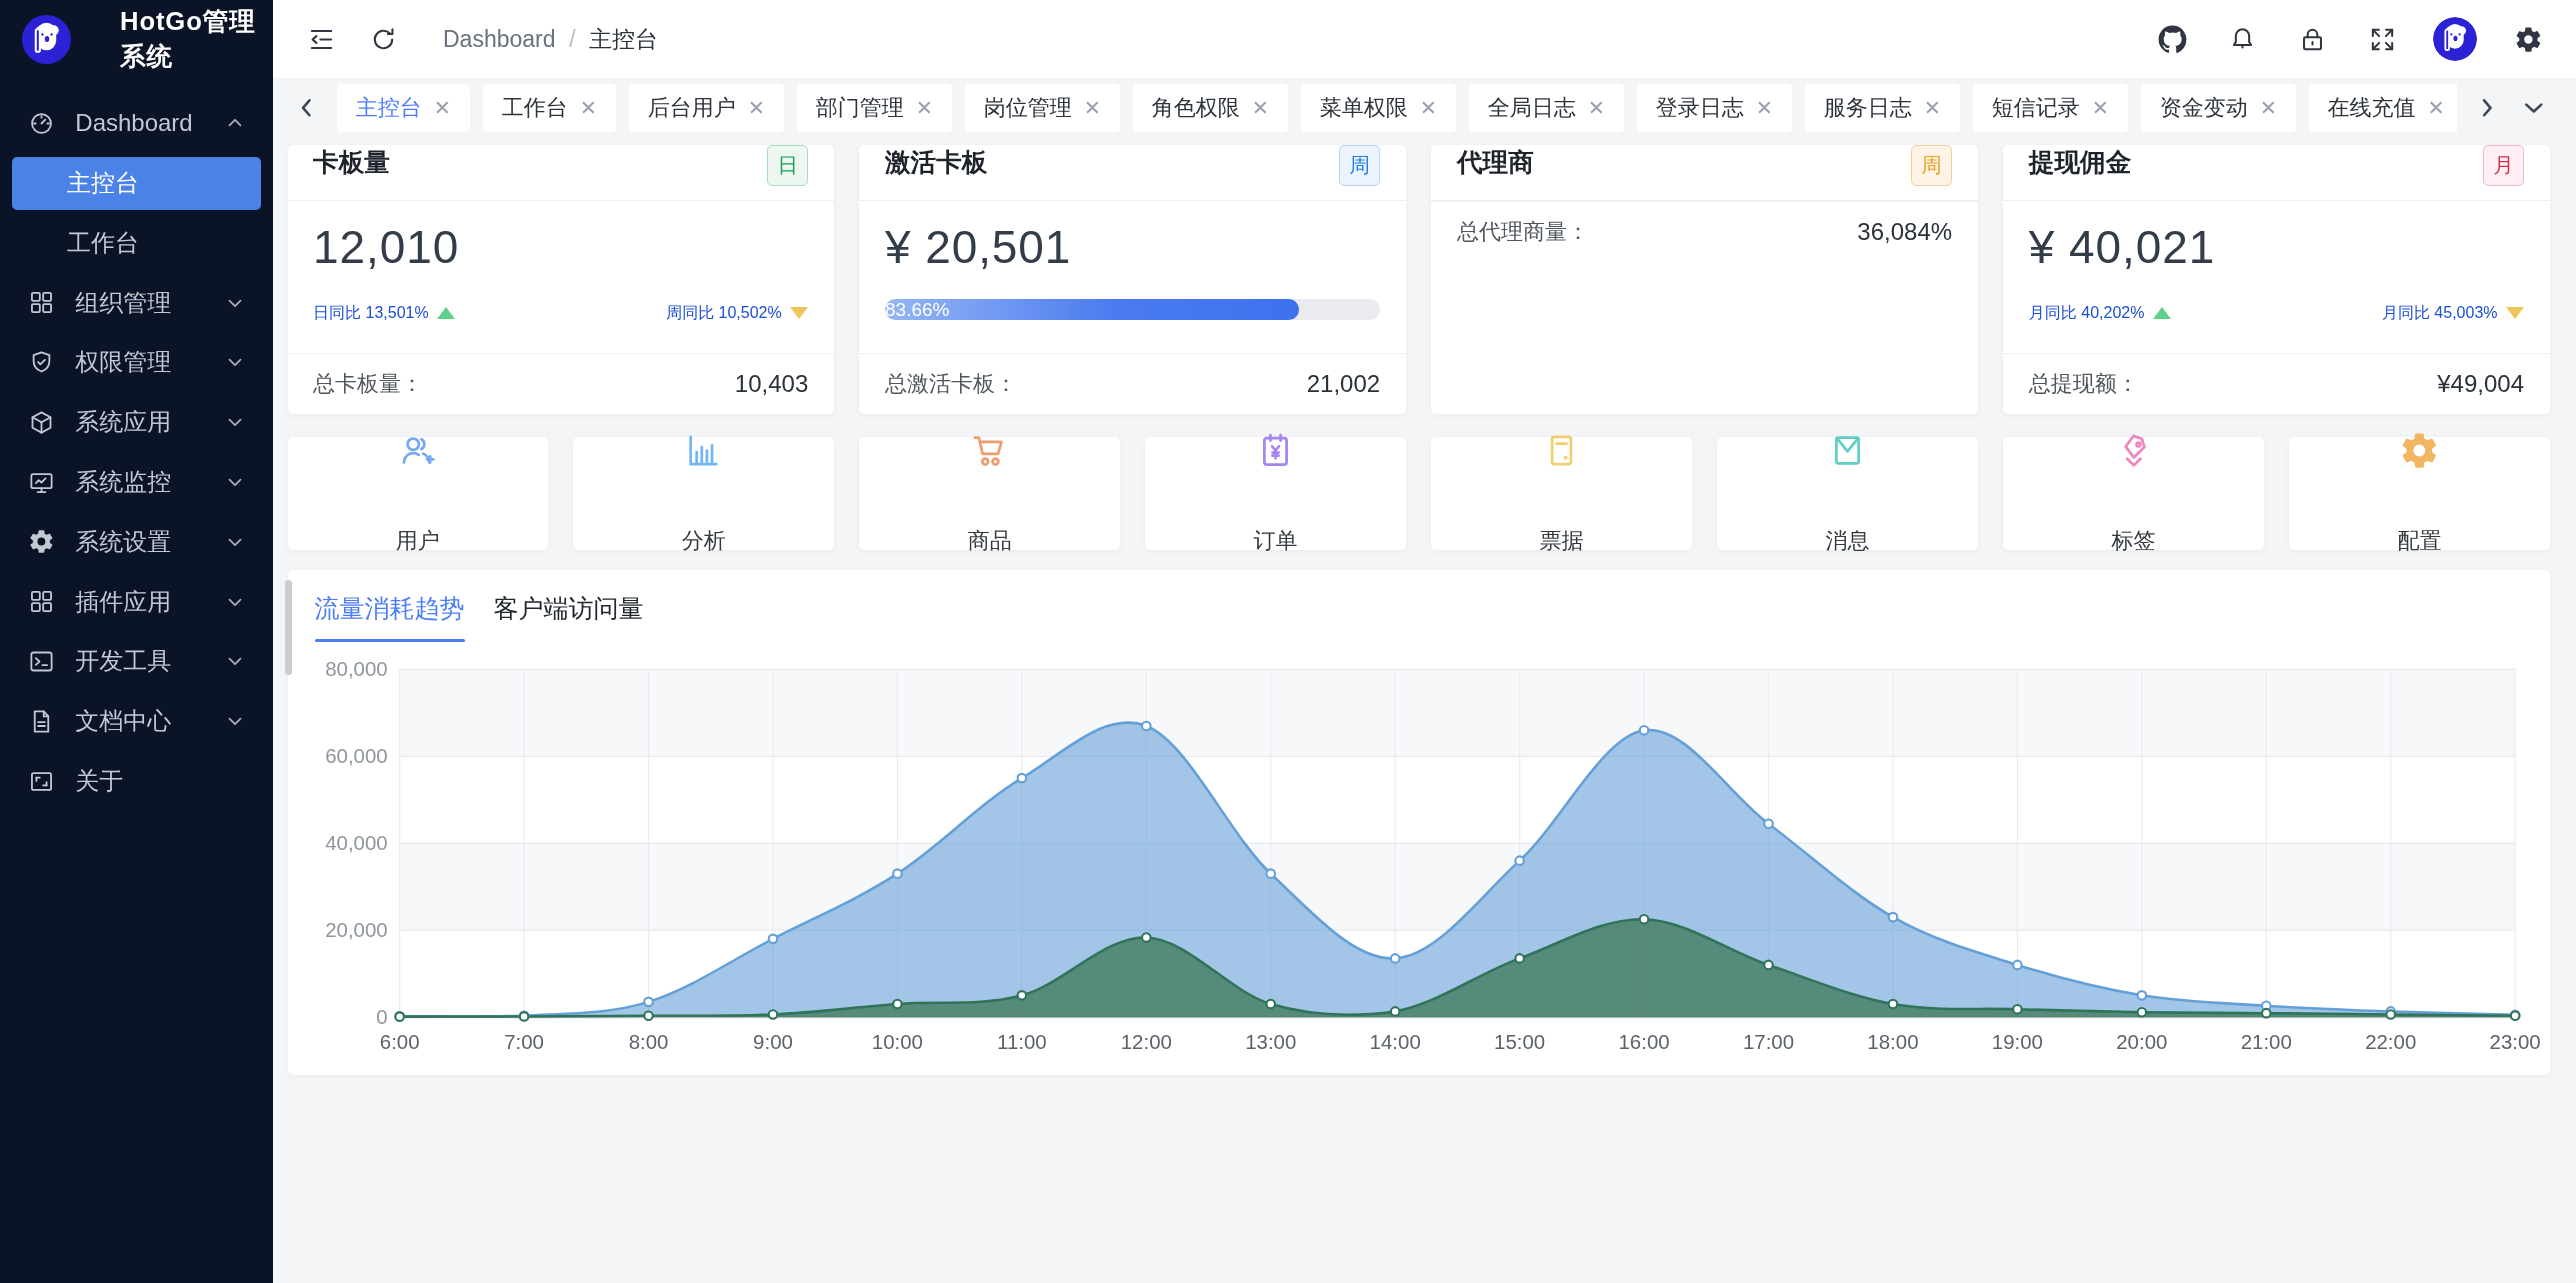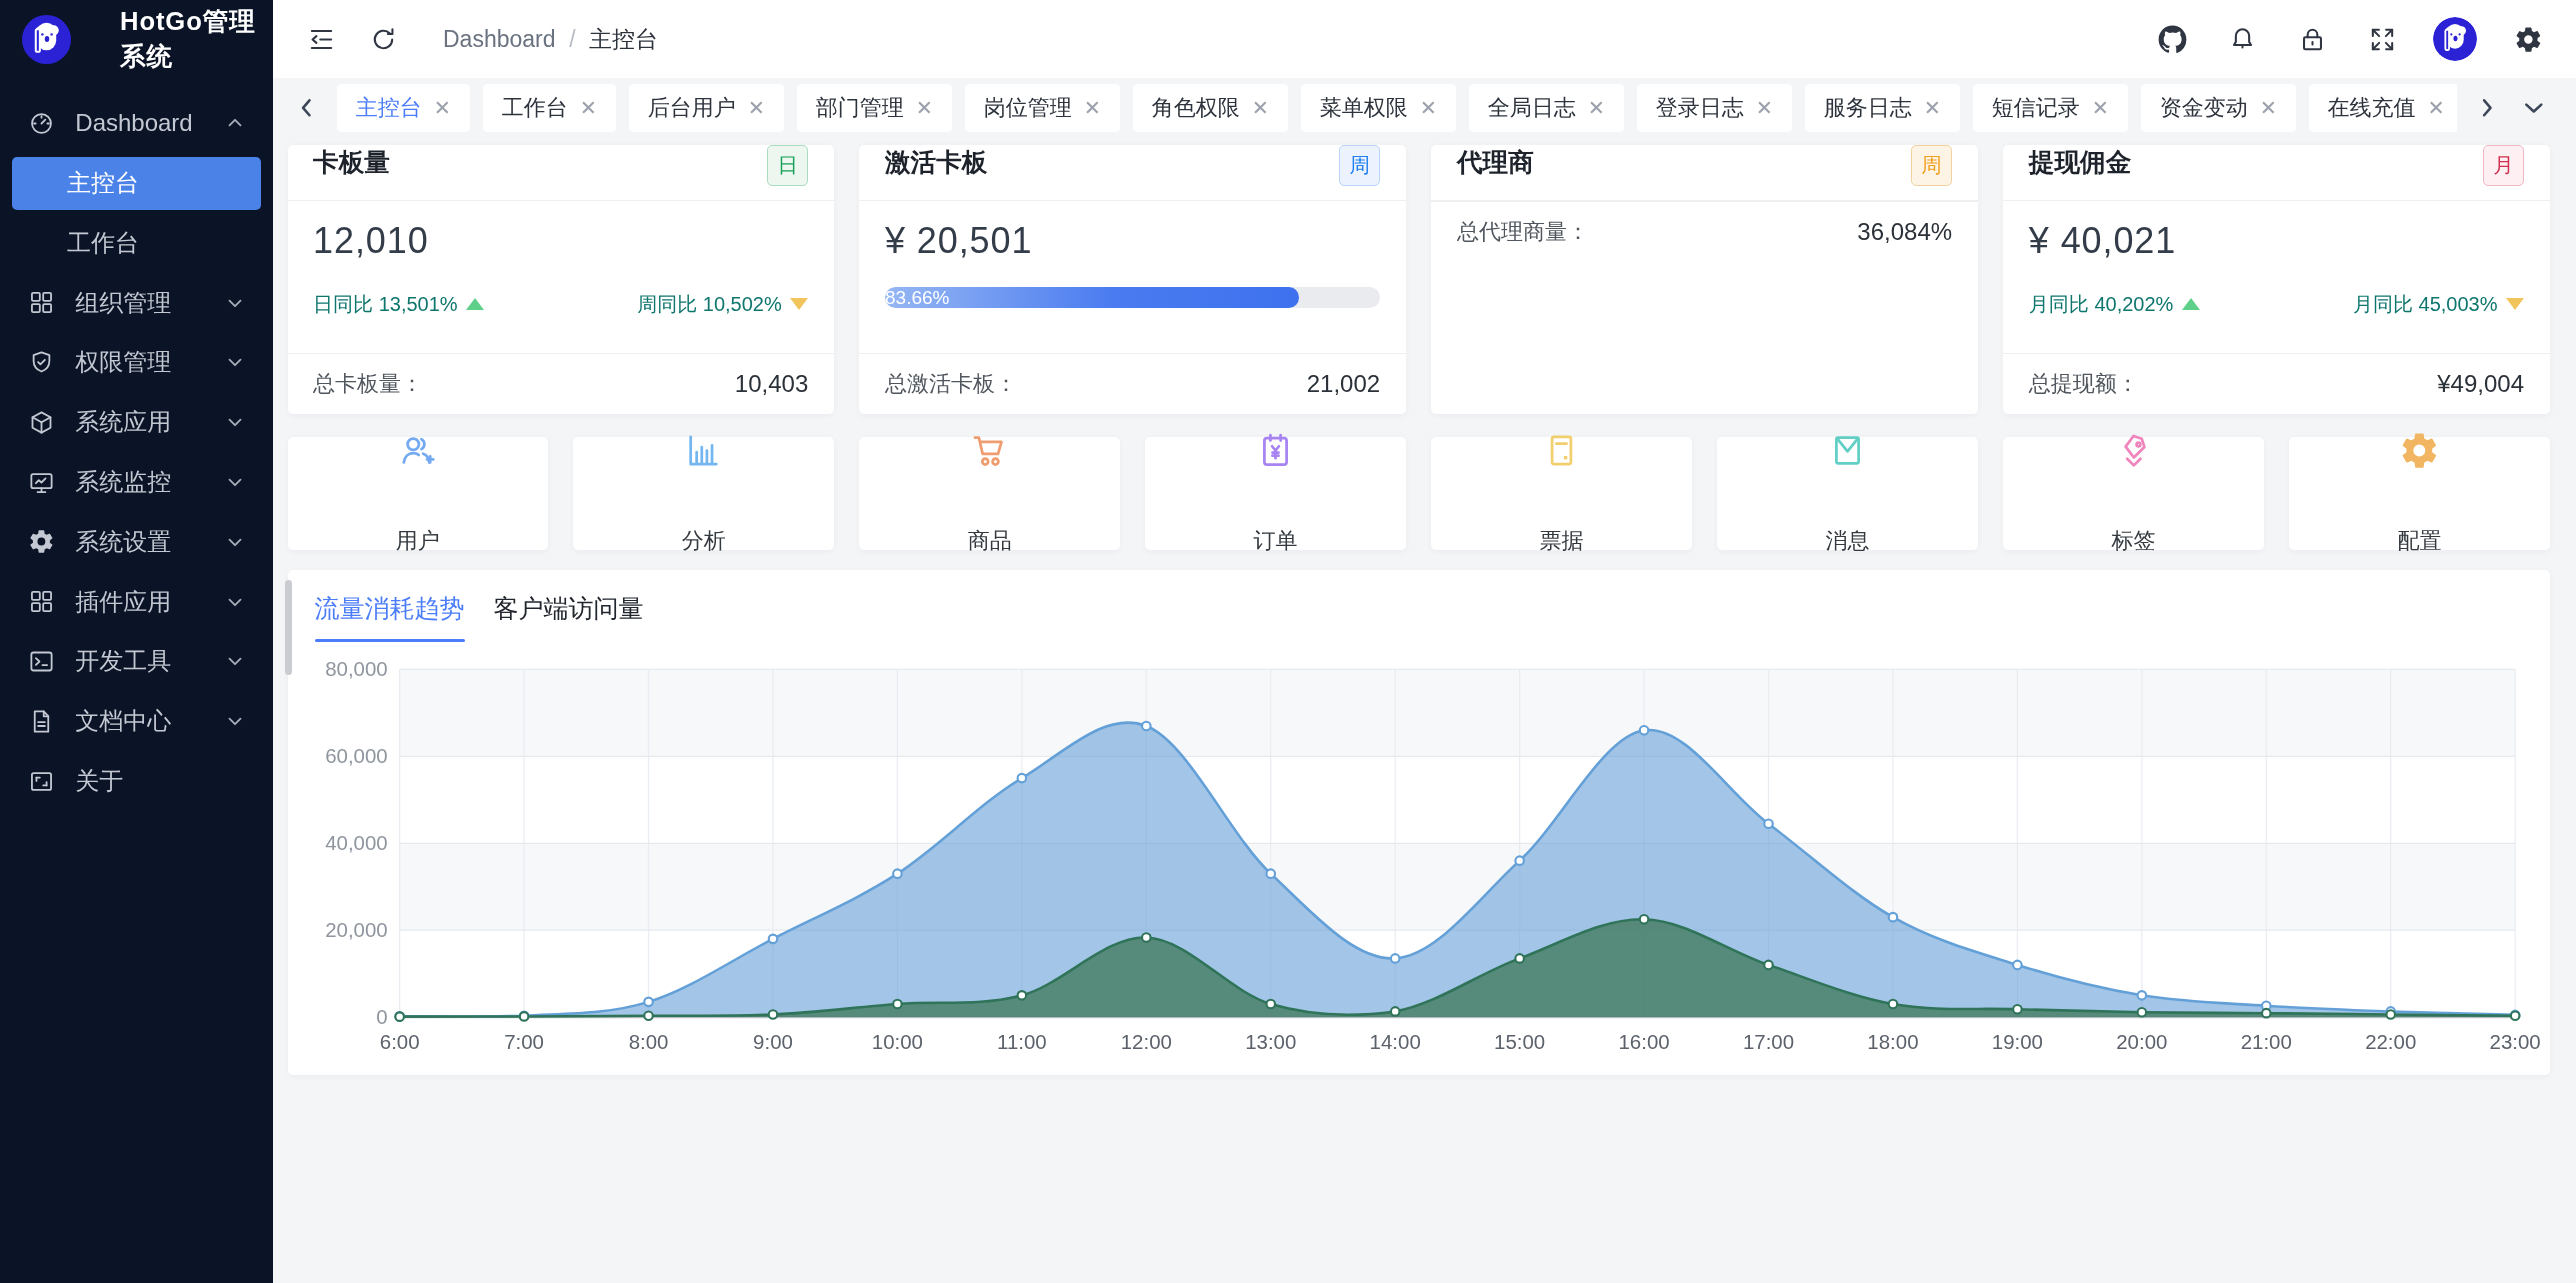--- a/index.html
+++ b/index.html
@@ -53,22 +53,22 @@
   .card { background:#ffffff; border-radius:5.1px; box-shadow:0 1.7px 6.8px rgba(20,30,50,.04); }
   .stat-card { flex:1; height:269px; display:flex; flex-direction:column; }
   .sc-head { height:56px; display:flex; align-items:flex-start; justify-content:space-between; padding:0 25.6px; border-bottom:0.9px solid #efefef; }
   .sc-title { font-size:25.6px; font-weight:700; color:#1e232b; }
   .badge { min-width:41px; height:41px; display:flex; align-items:center; justify-content:center; border-radius:5.1px; font-size:20.5px; border:0.9px solid; padding:0 8.5px; }
   .badge.green { color:#18a058; background:#edf7f0; border-color:#a8dcc1; }
   .badge.blue { color:#2080f0; background:#ecf3fe; border-color:#b8d4f8; }
   .badge.orange { color:#f0a020; background:#fdf4e5; border-color:#f3d19e; }
   .badge.red { color:#d03050; background:#fdeff2; border-color:#f0b8c4; }
   .sc-body { flex:1; padding:19px 25.6px 0 25.6px; display:flex; flex-direction:column; }
-  .sc-value { font-size:36px; color:#333c49; font-weight:500; letter-spacing:0.9px; }
-  .sc-metrics { margin-top:29px; display:flex; justify-content:space-between; font-size:20px; color:#0f766e;gap:24px; }
+  .sc-value { font-size:46px; color:#333c49; font-weight:500; letter-spacing:0.9px; }
+  .sc-metrics { margin-top:29px; display:flex; justify-content:space-between; font-size:16px; color:#1d4ed8;gap:24px; }
   .metric { display:flex; align-items:center; gap:8.5px; }
   .tri { width:0; height:0; }
   .tri.up { border-left:9.4px solid transparent; border-right:9.4px solid transparent; border-bottom:12.8px solid #5fd08a; }
   .tri.down { border-left:9.4px solid transparent; border-right:9.4px solid transparent; border-top:12.8px solid #f2c55c; }
   .progress { margin-top:25.6px; height:20.5px; border-radius:10.2px; background:#e9ebef; overflow:hidden; }
   .progress .fill { height:100%; border-radius:10.2px; background:linear-gradient(90deg,#96b7f3 0%,#4a7bf0 55%,#3e71ee 100%); display:flex; align-items:center; justify-content:flex-start; padding-right:13.6px; color:#ffffff; font-size:19px; }
   .sc-foot { height:61px; border-top:0.9px solid #efefef; display:flex; align-items:center; justify-content:space-between; padding:0 25.6px; }
   .sf-label { font-size:22px; color:#50565e; }
   .sf-value { font-size:24px; color:#2b3138; }
 

